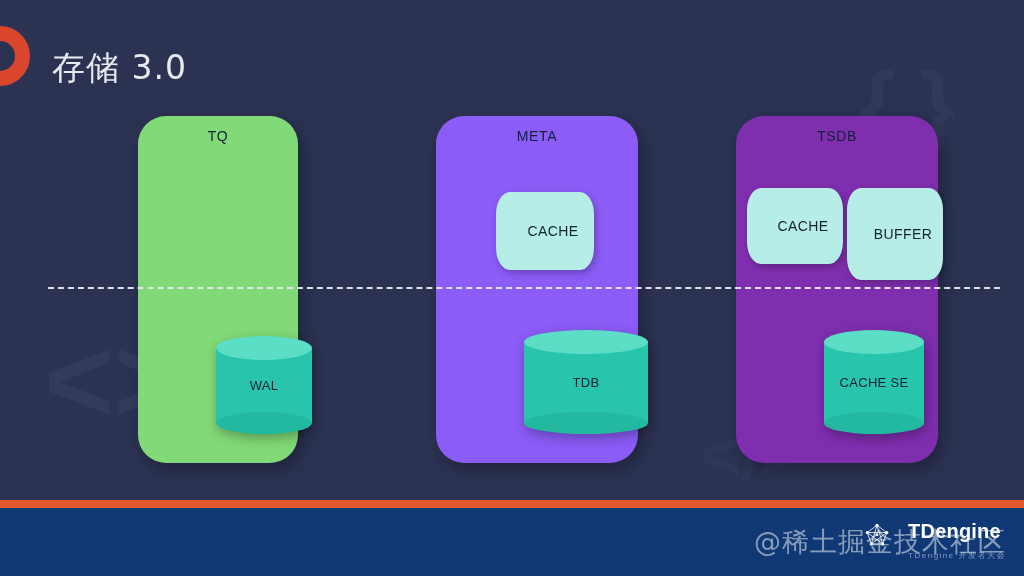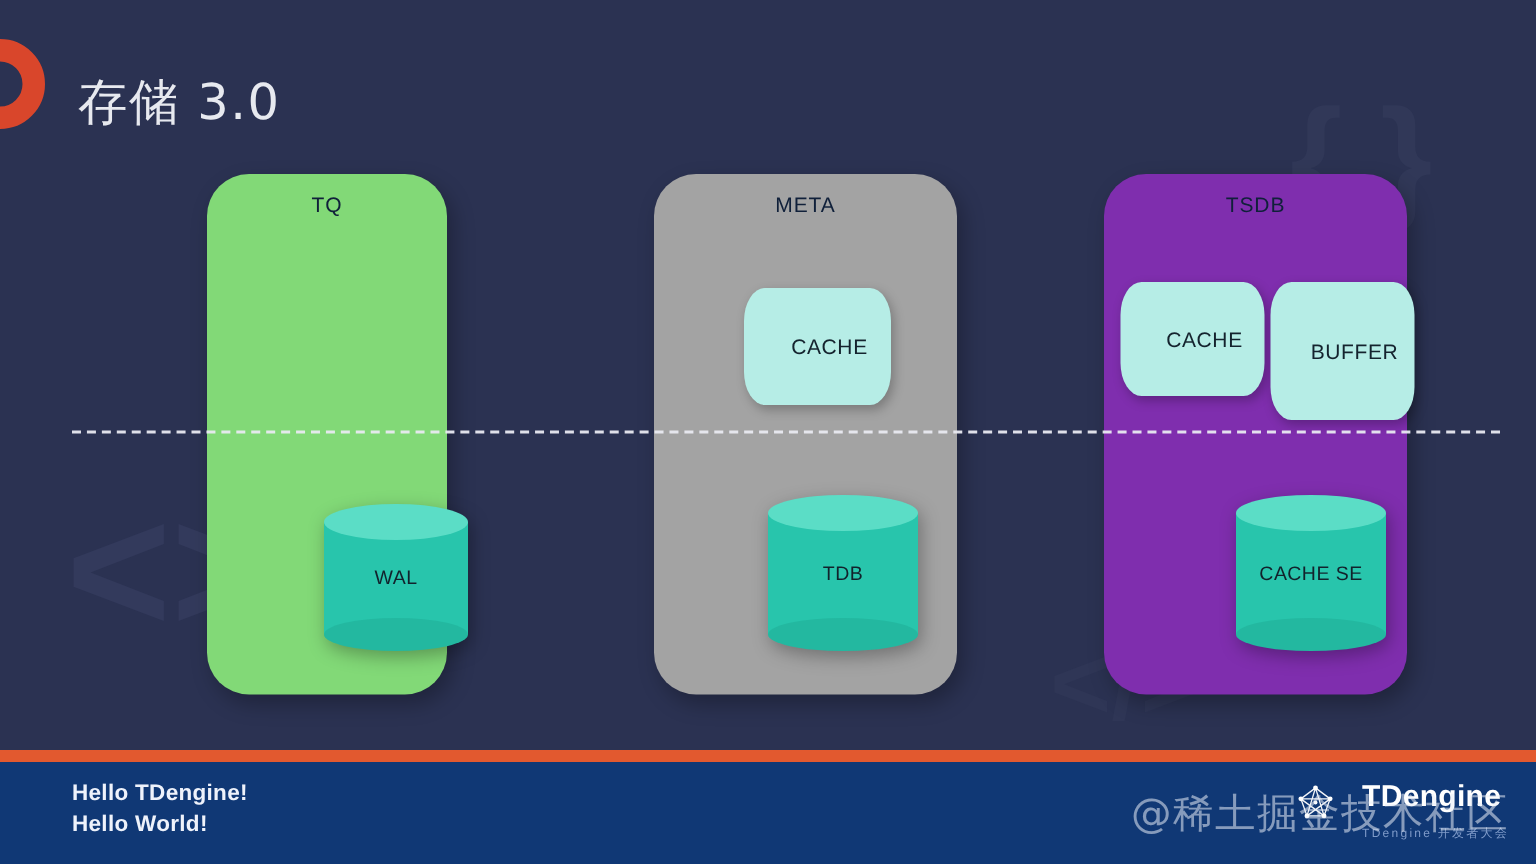--- a/index.html
+++ b/index.html
@@ -223,26 +223,26 @@
   <div class="panel" style="left:138px; top:116px; width:160px; height:347px; background:#82d977;">
     <div class="panel-title">TQ</div>
     <div class="cyl" style="left:52px; top:220px; width:96px; height:98px;">
       <div class="body"></div>
       <div class="bottom"></div>
       <div class="top"></div>
       <div class="label">WAL</div>
     </div>
   </div>
 
-  <div class="panel" style="left:436px; top:116px; width:202px; height:347px; background:#a3a3a3;">
+  <div class="panel" style="left:436px; top:116px; width:202px; height:347px; background:#8b5cf6;">
     <div class="panel-title">META</div>
     <div class="memblock" style="left:60px; top:76px; width:82px; height:78px;">
       <span>CACHE</span>
     </div>
-    <div class="cyl" style="left:50px; top:214px; width:100px; height:104px;">
+    <div class="cyl" style="left:62px; top:214px; width:100px; height:104px;padding-left:24px;">
       <div class="body"></div>
       <div class="bottom"></div>
       <div class="top"></div>
       <div class="label">TDB</div>
     </div>
   </div>
 
   <div class="panel" style="left:736px; top:116px; width:202px; height:347px; background:#7f2eae;">
     <div class="panel-title">TSDB</div>
     <div class="memblock" style="left:11px; top:72px; width:80px; height:76px;">
@@ -256,24 +256,20 @@
       <div class="bottom"></div>
       <div class="top"></div>
       <div class="label">CACHE SE</div>
     </div>
   </div>
 
   <div class="divider"></div>
 
   <div class="footer-rule"></div>
   <div class="footer">
-    <div class="footer-text">
-      <div>Hello TDengine!</div>
-      <div>Hello World!</div>
-    </div>
     <div class="logo">
       <svg class="logo-mark" viewBox="0 0 32 32">
         <g stroke="#ffffff" stroke-width="1.1" fill="none" opacity="0.95">
           <path d="M16 4 L28 13 L23 27 L9 27 L4 13 Z"></path>
           <path d="M16 4 L23 27 M16 4 L9 27 M4 13 L28 13 M4 13 L23 27 M28 13 L9 27"></path>
         </g>
         <g fill="#ffffff">
           <circle cx="16" cy="4" r="2"></circle>
             <circle cx="28" cy="13" r="2"></circle>
           <circle cx="23" cy="27" r="2"></circle>

